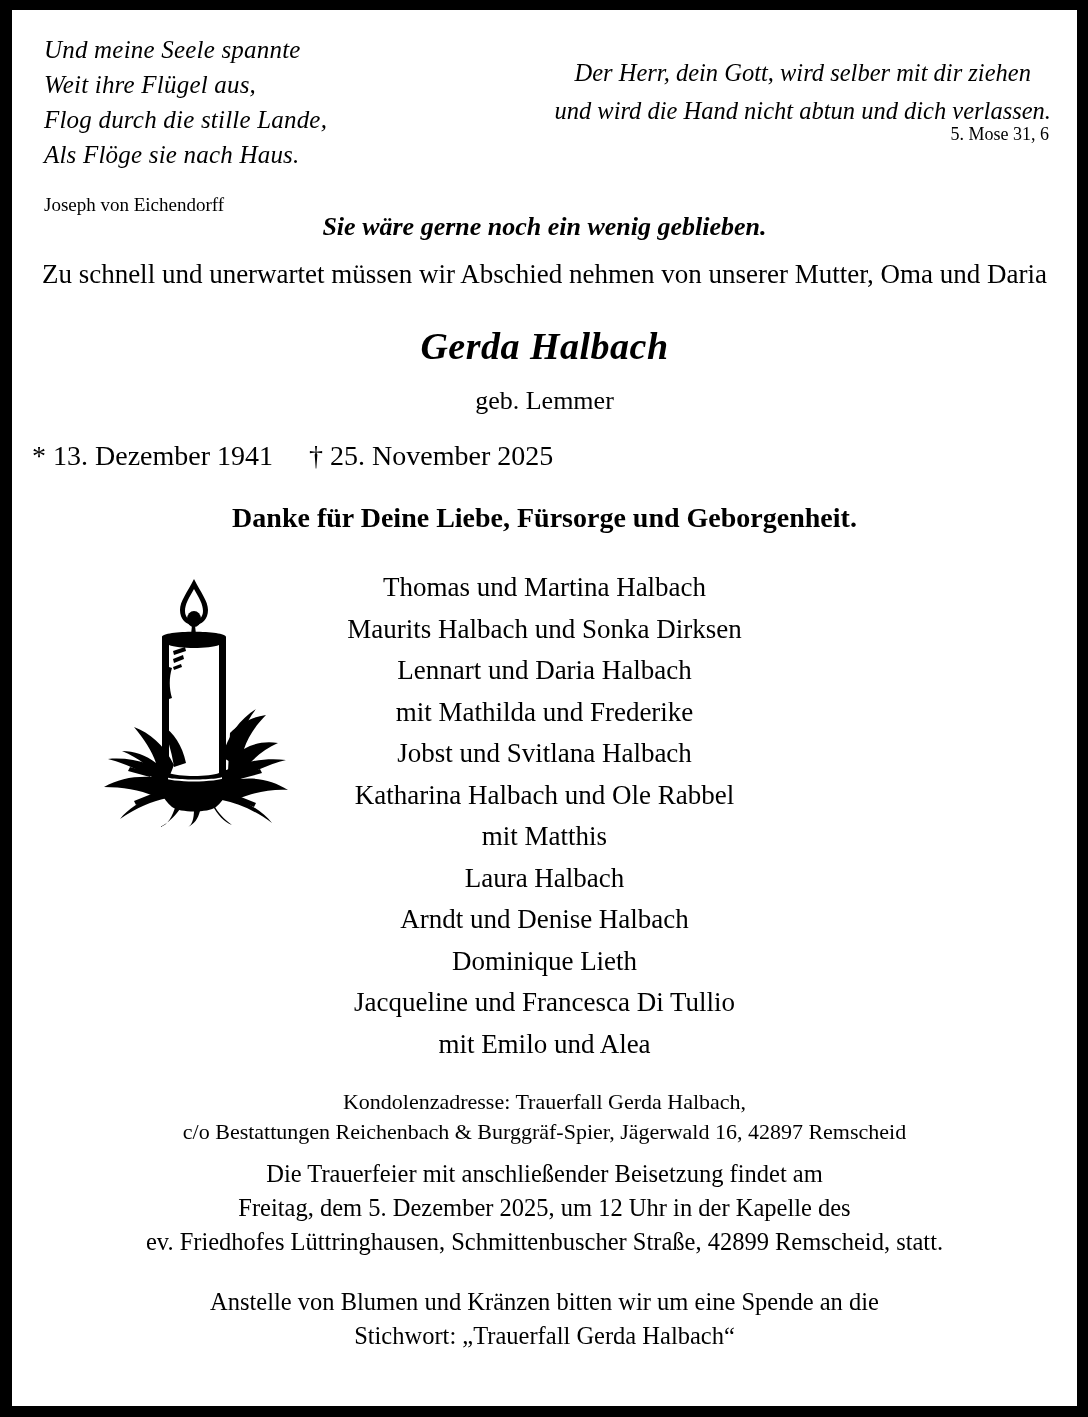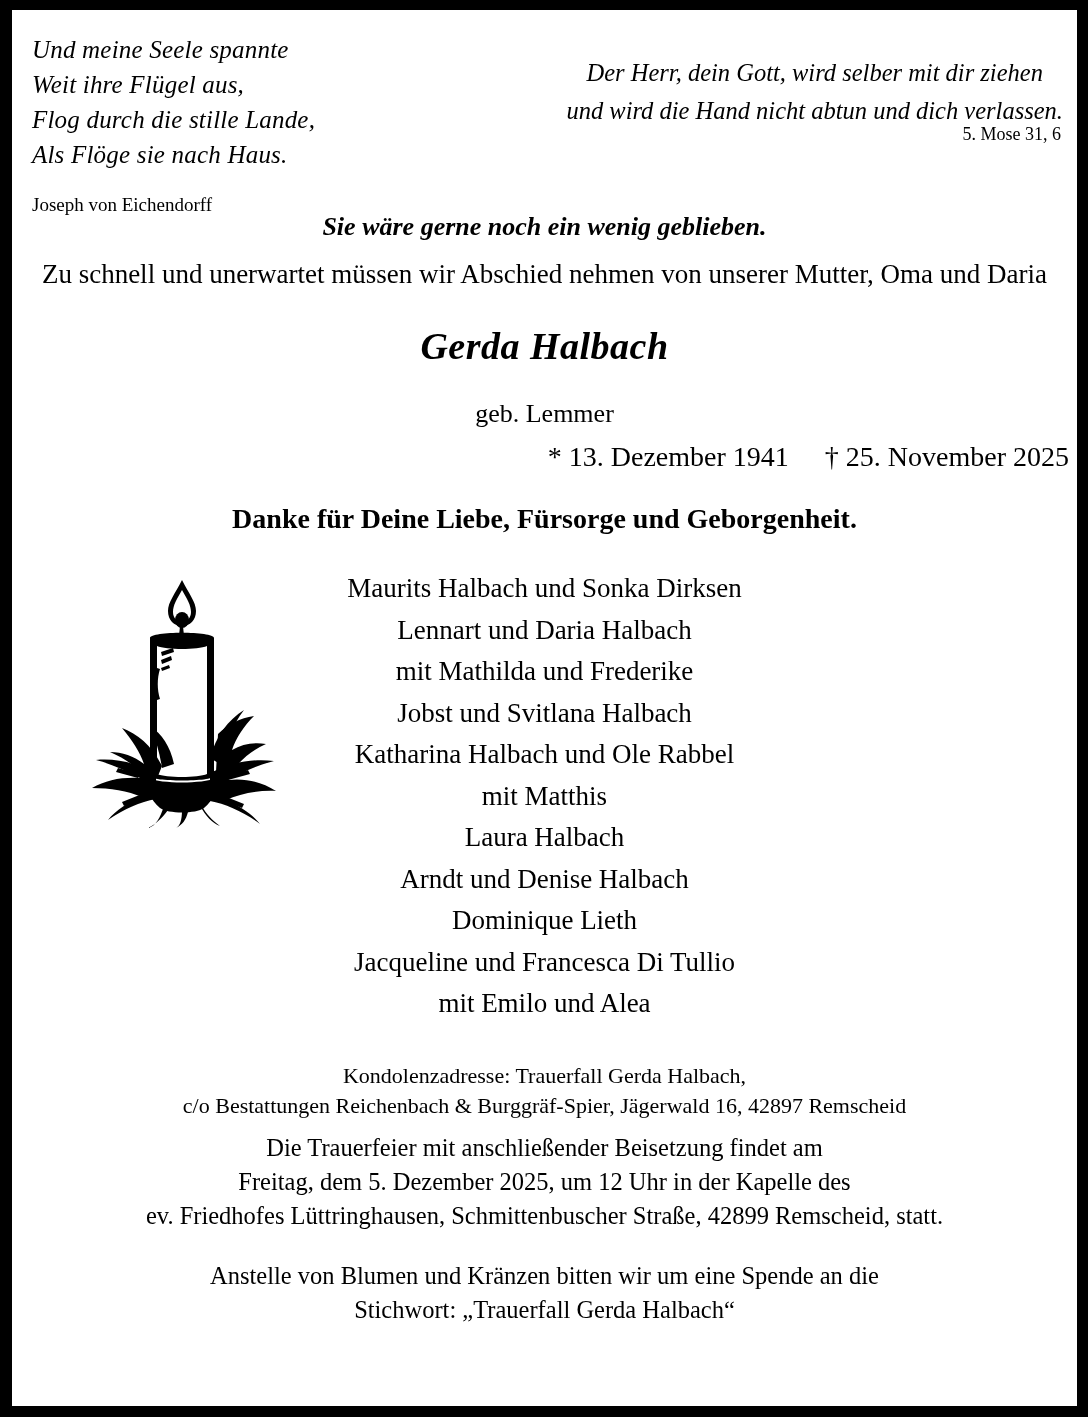--- a/index.html
+++ b/index.html
@@ -24,21 +24,21 @@
     border-left: 12px solid #000000;
     border-right: 11px solid #000000;
     overflow: hidden;
   }
 
   .inner {
     position: relative;
     width: 100%;
     height: 100%;
     box-sizing: border-box;
-    padding: 0 8px;
+    padding: 0 20px;
   }
 
   
   .top-zone {
     position: relative;
     height: 200px;
   }
 
   .poem {
     position: absolute;
@@ -108,28 +108,28 @@
     font-size: 38px;
     line-height: 66px;
     margin-top: 22px;
     letter-spacing: 0.5px;
   }
 
   .maiden-name {
     text-align: center;
     font-size: 26px;
     line-height: 32px;
-    margin-top: 19px;
+    margin-top: 6px;
   }
 
   .life-dates {
-    text-align: right;
+    text-align: left;
     font-size: 28px;
     line-height: 34px;
-    margin-top: 10px;
+    margin-top: 22px;
   }
   .life-dates .gap { display: inline-block; width: 22px; }
 
   .thanks-line {
     text-align: center;
     font-weight: bold;
     font-size: 28px;
     line-height: 34px;
     margin-top: 28px;
   }
@@ -154,21 +154,21 @@
     font-size: 27px;
     line-height: 41.5px;
   }
   .mourners .name-line { display: block; white-space: nowrap; }
 
   
   .address-block {
     text-align: center;
     font-size: 22px;
     line-height: 30px;
-    margin-top: 36px;
+    margin-top: 22px;
   }
   .address-block .line { display: block; white-space: nowrap; }
 
   .service-block {
     text-align: center;
     font-size: 24.5px;
     line-height: 34px;
     margin-top: 10px;
   }
   .service-block .line { display: block; white-space: nowrap; }
@@ -279,20 +279,21 @@
             <path d="M44 234 L64 226 L66 230 L46 238 Z"></path>
 
             <path d="M170 202 L148 208 L150 212 L172 206 Z"></path>
             <path d="M176 218 L150 221 L151 225 L177 222 Z"></path>
             <path d="M166 236 L146 228 L144 232 L164 240 Z"></path>
           </g>
         </svg>
       </div>
 
       <div class="mourners">
+        <span class="name-line">Thomas und Martina Halbach</span>
         <span class="name-line">Maurits Halbach und Sonka Dirksen</span>
         <span class="name-line">Lennart und Daria Halbach</span>
         <span class="name-line">mit Mathilda und Frederike</span>
         <span class="name-line">Jobst und Svitlana Halbach</span>
         <span class="name-line">Katharina Halbach und Ole Rabbel</span>
         <span class="name-line">mit Matthis</span>
         <span class="name-line">Laura Halbach</span>
         <span class="name-line">Arndt und Denise Halbach</span>
         <span class="name-line">Dominique Lieth</span>
         <span class="name-line">Jacqueline und Francesca Di Tullio</span>

